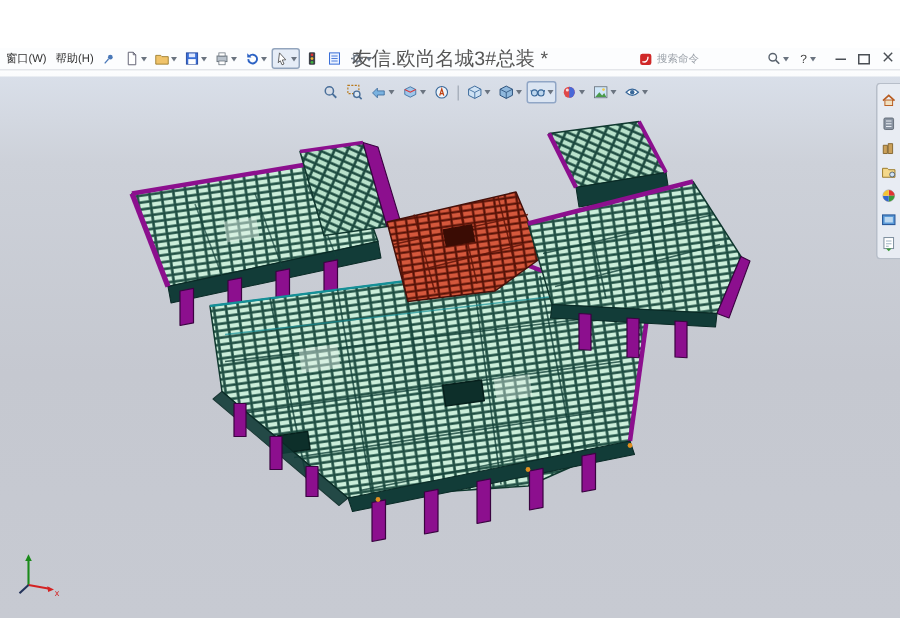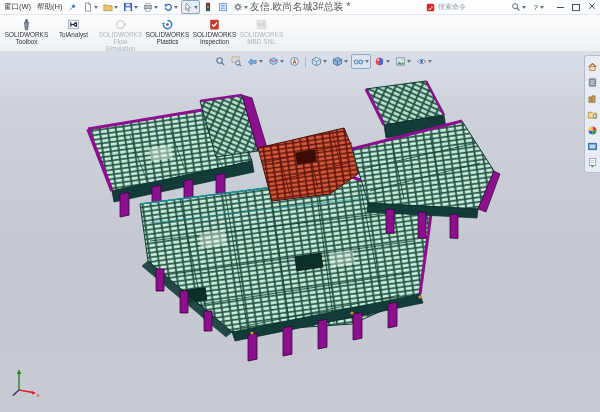--- a/index.html
+++ b/index.html
@@ -1,28 +1,28 @@
 <!DOCTYPE html>
 <html style="--panel-green: #cbeeda; --purple: #8c0f8e; --teal: #159098; --red-panel: #d4583c; --red-dark: #4e1005; --vp-top: #d9dfe9; --vp-bottom: #c5c8d0; --triad-x: #d42222; --triad-y: #1a8a1a; --triad-z: #24335a;"><head>
 <meta charset="utf-8">
 <style>
   html,body{margin:0;padding:0;}
   .app{position:relative;width:600px;height:412px;overflow:hidden;background:#fff;
        font-family:"Liberation Sans",sans-serif;-webkit-font-smoothing:antialiased;}
   
   .titlebar{position:relative;height:14px;display:flex;align-items:center;background:#fcfdfe;
-            border-bottom:1px solid #e4e6ea;font-size:7.5px;color:#333;padding-left:1px;}
+            border-bottom:1px solid #e4e6ea;font-size:7.5px;color:#333;padding-left:1px;margin-top:32px;}
   .menu-item{padding:0 3px;line-height:14px;cursor:default;}
   .pinbtn{display:inline-flex;margin:0 4px 0 2px;}
   .qat{display:flex;align-items:center;gap:1px;}
   .qat-btn{display:flex;align-items:center;height:12px;padding:0 1px;border:1px solid transparent;border-radius:2px;}
   .qat-btn.pressed{border-color:#93a5bd;background:#e6edf7;}
   .caret{width:0;height:0;border-left:2px solid transparent;border-right:2px solid transparent;
          border-top:3px solid #6b7480;margin-left:1px;}
-  .win-title{position:absolute;left:50%;transform:translateX(-50%);font-size:10px;color:#555;white-space:nowrap;}
+  .win-title{position:absolute;left:50%;transform:translateX(-50%);font-size:13px;color:#555;white-space:nowrap;}
   .search{position:absolute;right:96px;top:1px;display:flex;align-items:center;gap:3px;width:78px;height:12px;color:#9aa0a8;}
   .search .ph{font-size:7px;}
   .tb-ic{position:absolute;top:1px;display:flex;align-items:center;height:12px;}
   .helpb{font-size:8px;color:#444;display:flex;align-items:center;gap:1px;}
   .winctl{position:absolute;right:4px;top:0;height:14px;display:flex;align-items:center;gap:8px;}
   .wmin{display:block;width:7px;height:1px;background:#4a4f55;}
   .wmax{display:block;width:6px;height:5px;border:1px solid #4a4f55;}
   
   .cmdmgr{height:36px;background:linear-gradient(#fcfdfe,#edf0f3);border-bottom:1px solid #ccd2d9;
           display:flex;align-items:flex-start;padding:2px 0 0 3px;}

